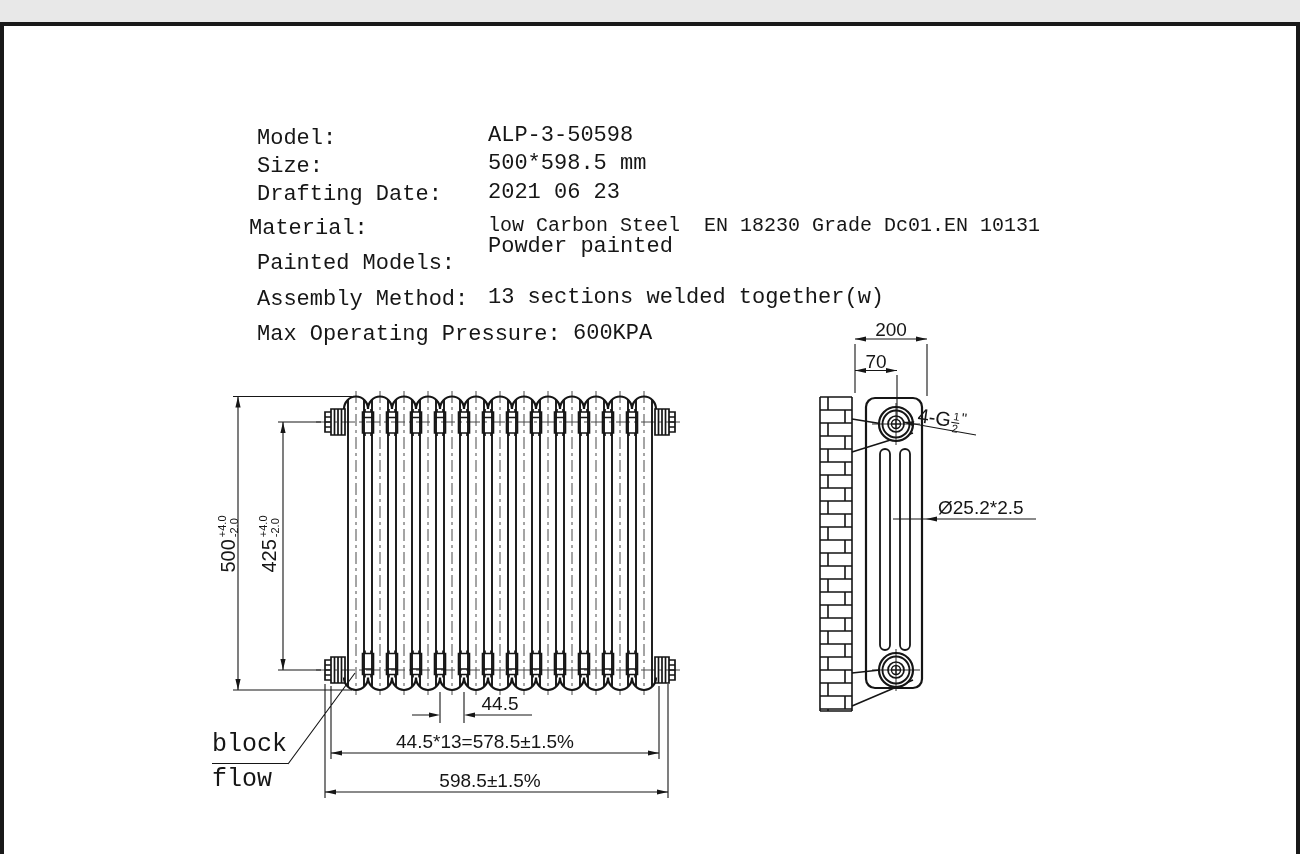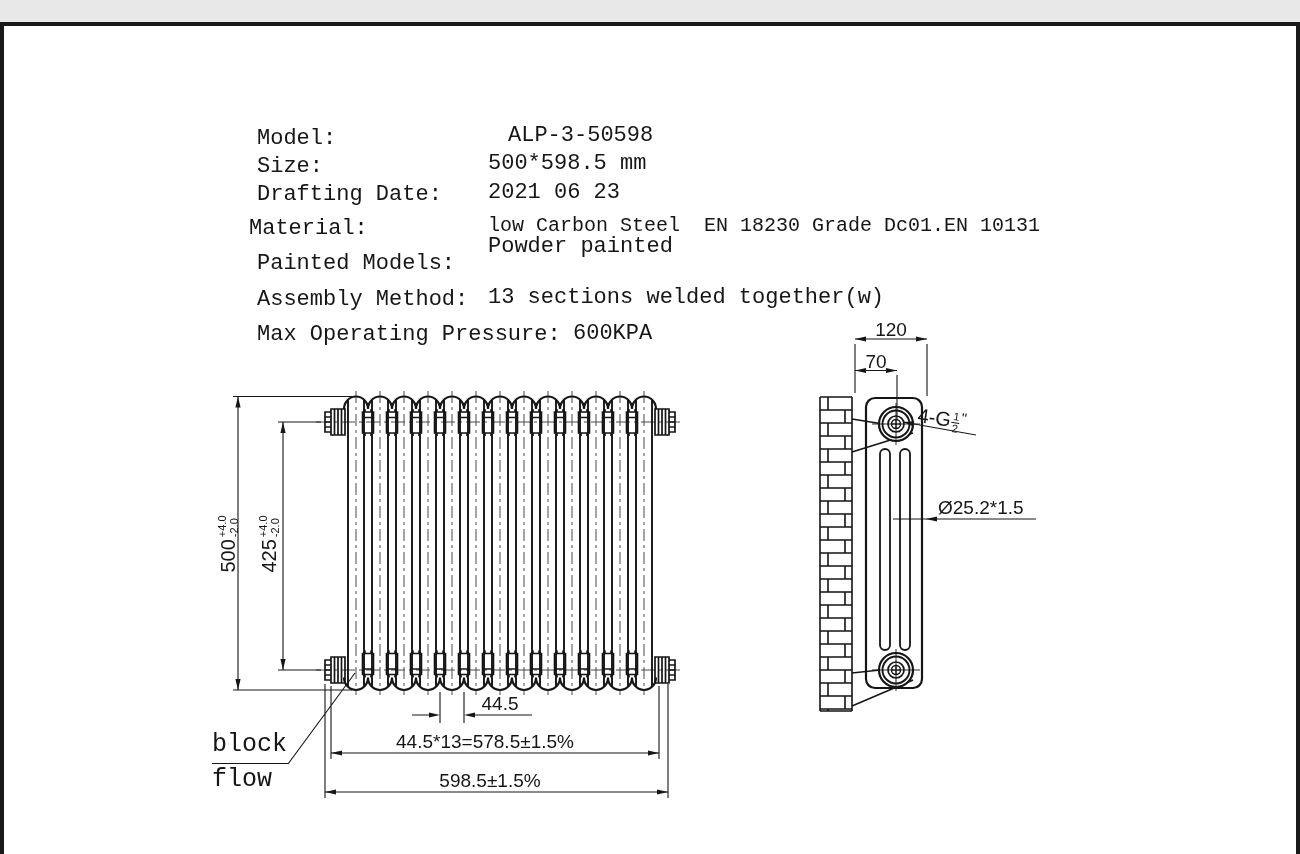--- a/index.html
+++ b/index.html
@@ -91,21 +91,21 @@
                M927 317L916 314.4L916 319.6Z
                M855 348.5L866 345.9L866 351.1Z
                M897 348.5L886 345.9L886 351.1Z
                M903 400L913.4 404.5L914.3 399.3Z
                M926 497L937 494.4L937 499.6Z"></path>
     </g>
   </svg>
 
   <div>
     <div class="t mono spec" style="left:257px;top:104px">Model:</div>
-    <div class="t mono spec" style="left:508px;top:101px">ALP-3-50598</div>
+    <div class="t mono spec" style="left:488px;top:101px">ALP-3-50598</div>
     <div class="t mono spec" style="left:257px;top:132px">Size:</div>
     <div class="t mono spec" style="left:488px;top:129px">500*598.5 mm</div>
     <div class="t mono spec" style="left:257px;top:160px">Drafting Date:</div>
     <div class="t mono spec" style="left:488px;top:158px">2021 06 23</div>
     <div class="t mono spec" style="left:249px;top:194px">Material:</div>
     <div class="t mono spec" style="left:488px;top:192px;font-size:20px">low Carbon Steel  EN 18230 Grade Dc01.EN 10131</div>
     <div class="t mono spec" style="left:257px;top:229px">Painted Models:</div>
     <div class="t mono spec" style="left:488px;top:212px">Powder painted</div>
     <div class="t mono spec" style="left:257px;top:265px">Assembly Method:</div>
     <div class="t mono spec" style="left:488px;top:263px">13 sections welded together(w)</div>
@@ -118,21 +118,21 @@
   </div>
   <div class="t sans rot" style="left:270px;top:522px">
     <span class="big">425</span><span class="tol"><span>+4.0</span><span>-2.0</span></span>
   </div>
   <div class="t sans dim ctr" style="left:500px;top:671px">44.5</div>
   <div class="t sans dim ctr" style="left:485px;top:709px">44.5*13=578.5±1.5%</div>
   <div class="t sans dim ctr" style="left:490px;top:748px">598.5±1.5%</div>
   <div class="t mono blockflow" style="left:212px;top:708px">block</div>
   <div class="t mono blockflow" style="left:212px;top:743px">flow</div>
 
-  <div class="t sans dim ctr" style="left:891px;top:297px">120</div>
+  <div class="t sans dim ctr" style="left:891px;top:297px">200</div>
   <div class="t sans dim ctr" style="left:876px;top:329px">70</div>
-  <div class="t sans dim" style="left:938px;top:475px">Ø25.2*1.5</div>
+  <div class="t sans dim" style="left:938px;top:475px">Ø25.2*2.5</div>
   <div class="t thread sans" style="left:916px;top:383px">
     <span class="pre">4-G</span><span class="frac"><span class="n">1</span><span>2</span></span><span class="suf">"</span>
   </div>
 
   <div class="frame"></div>
 </div>
 
 </body></html>

